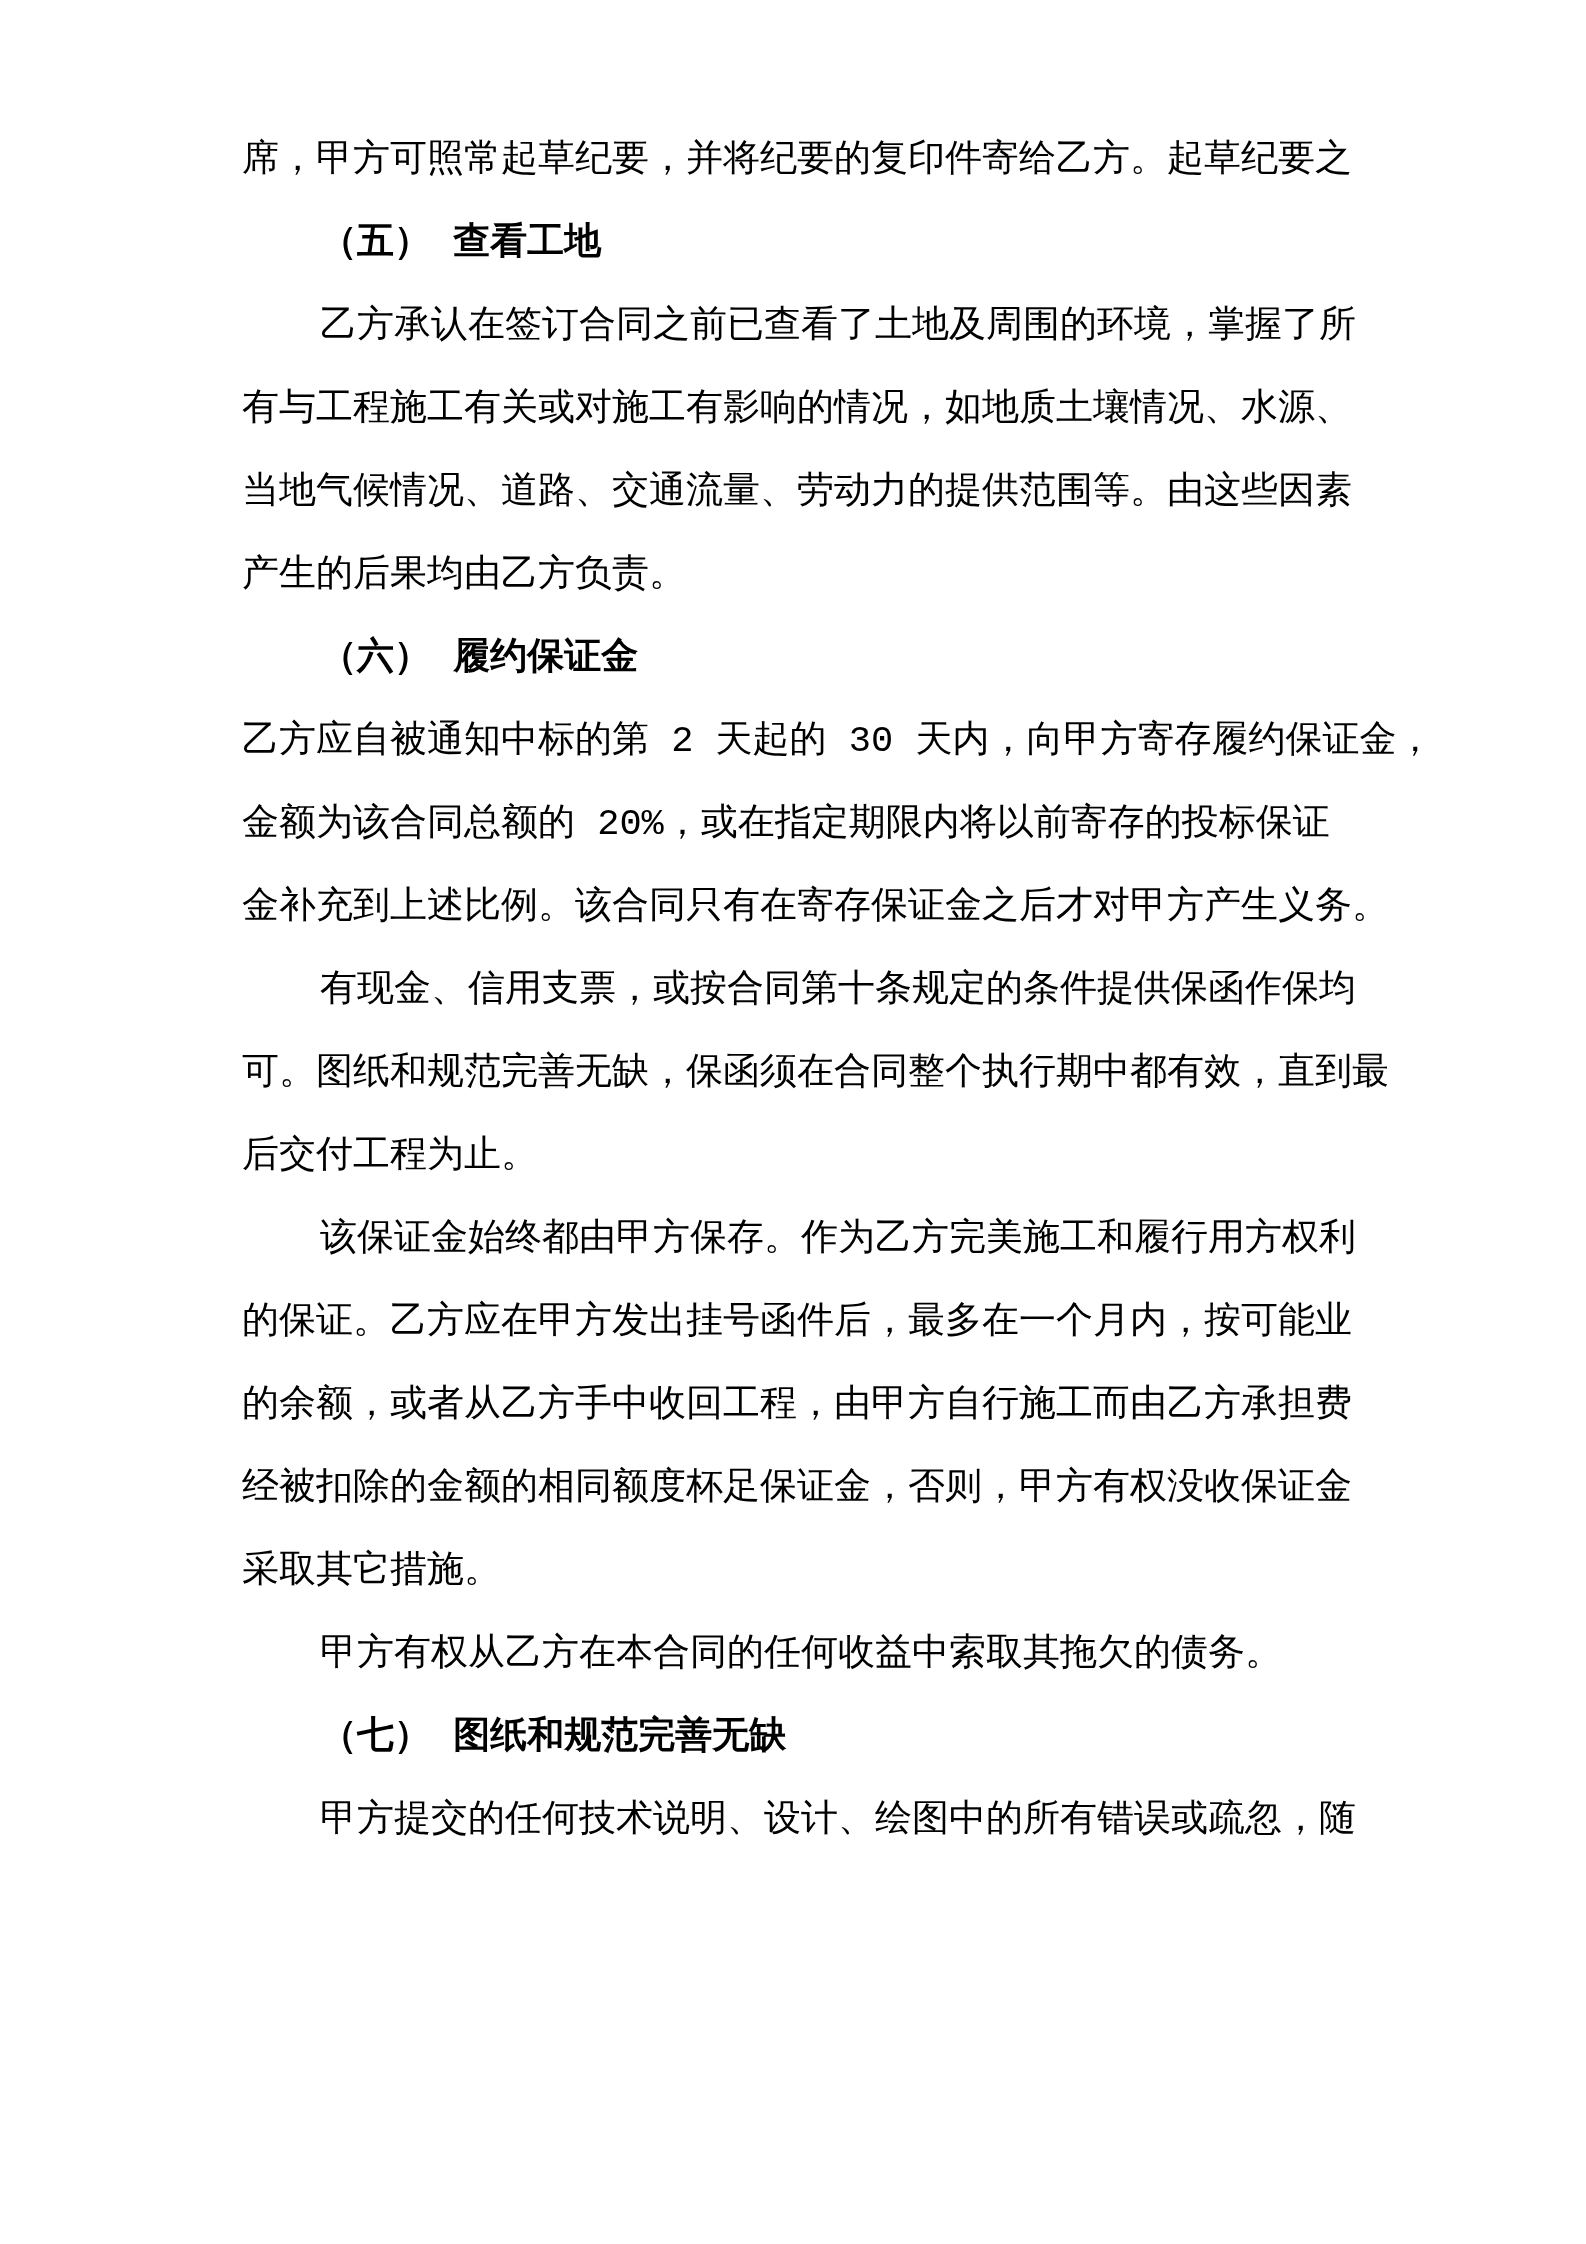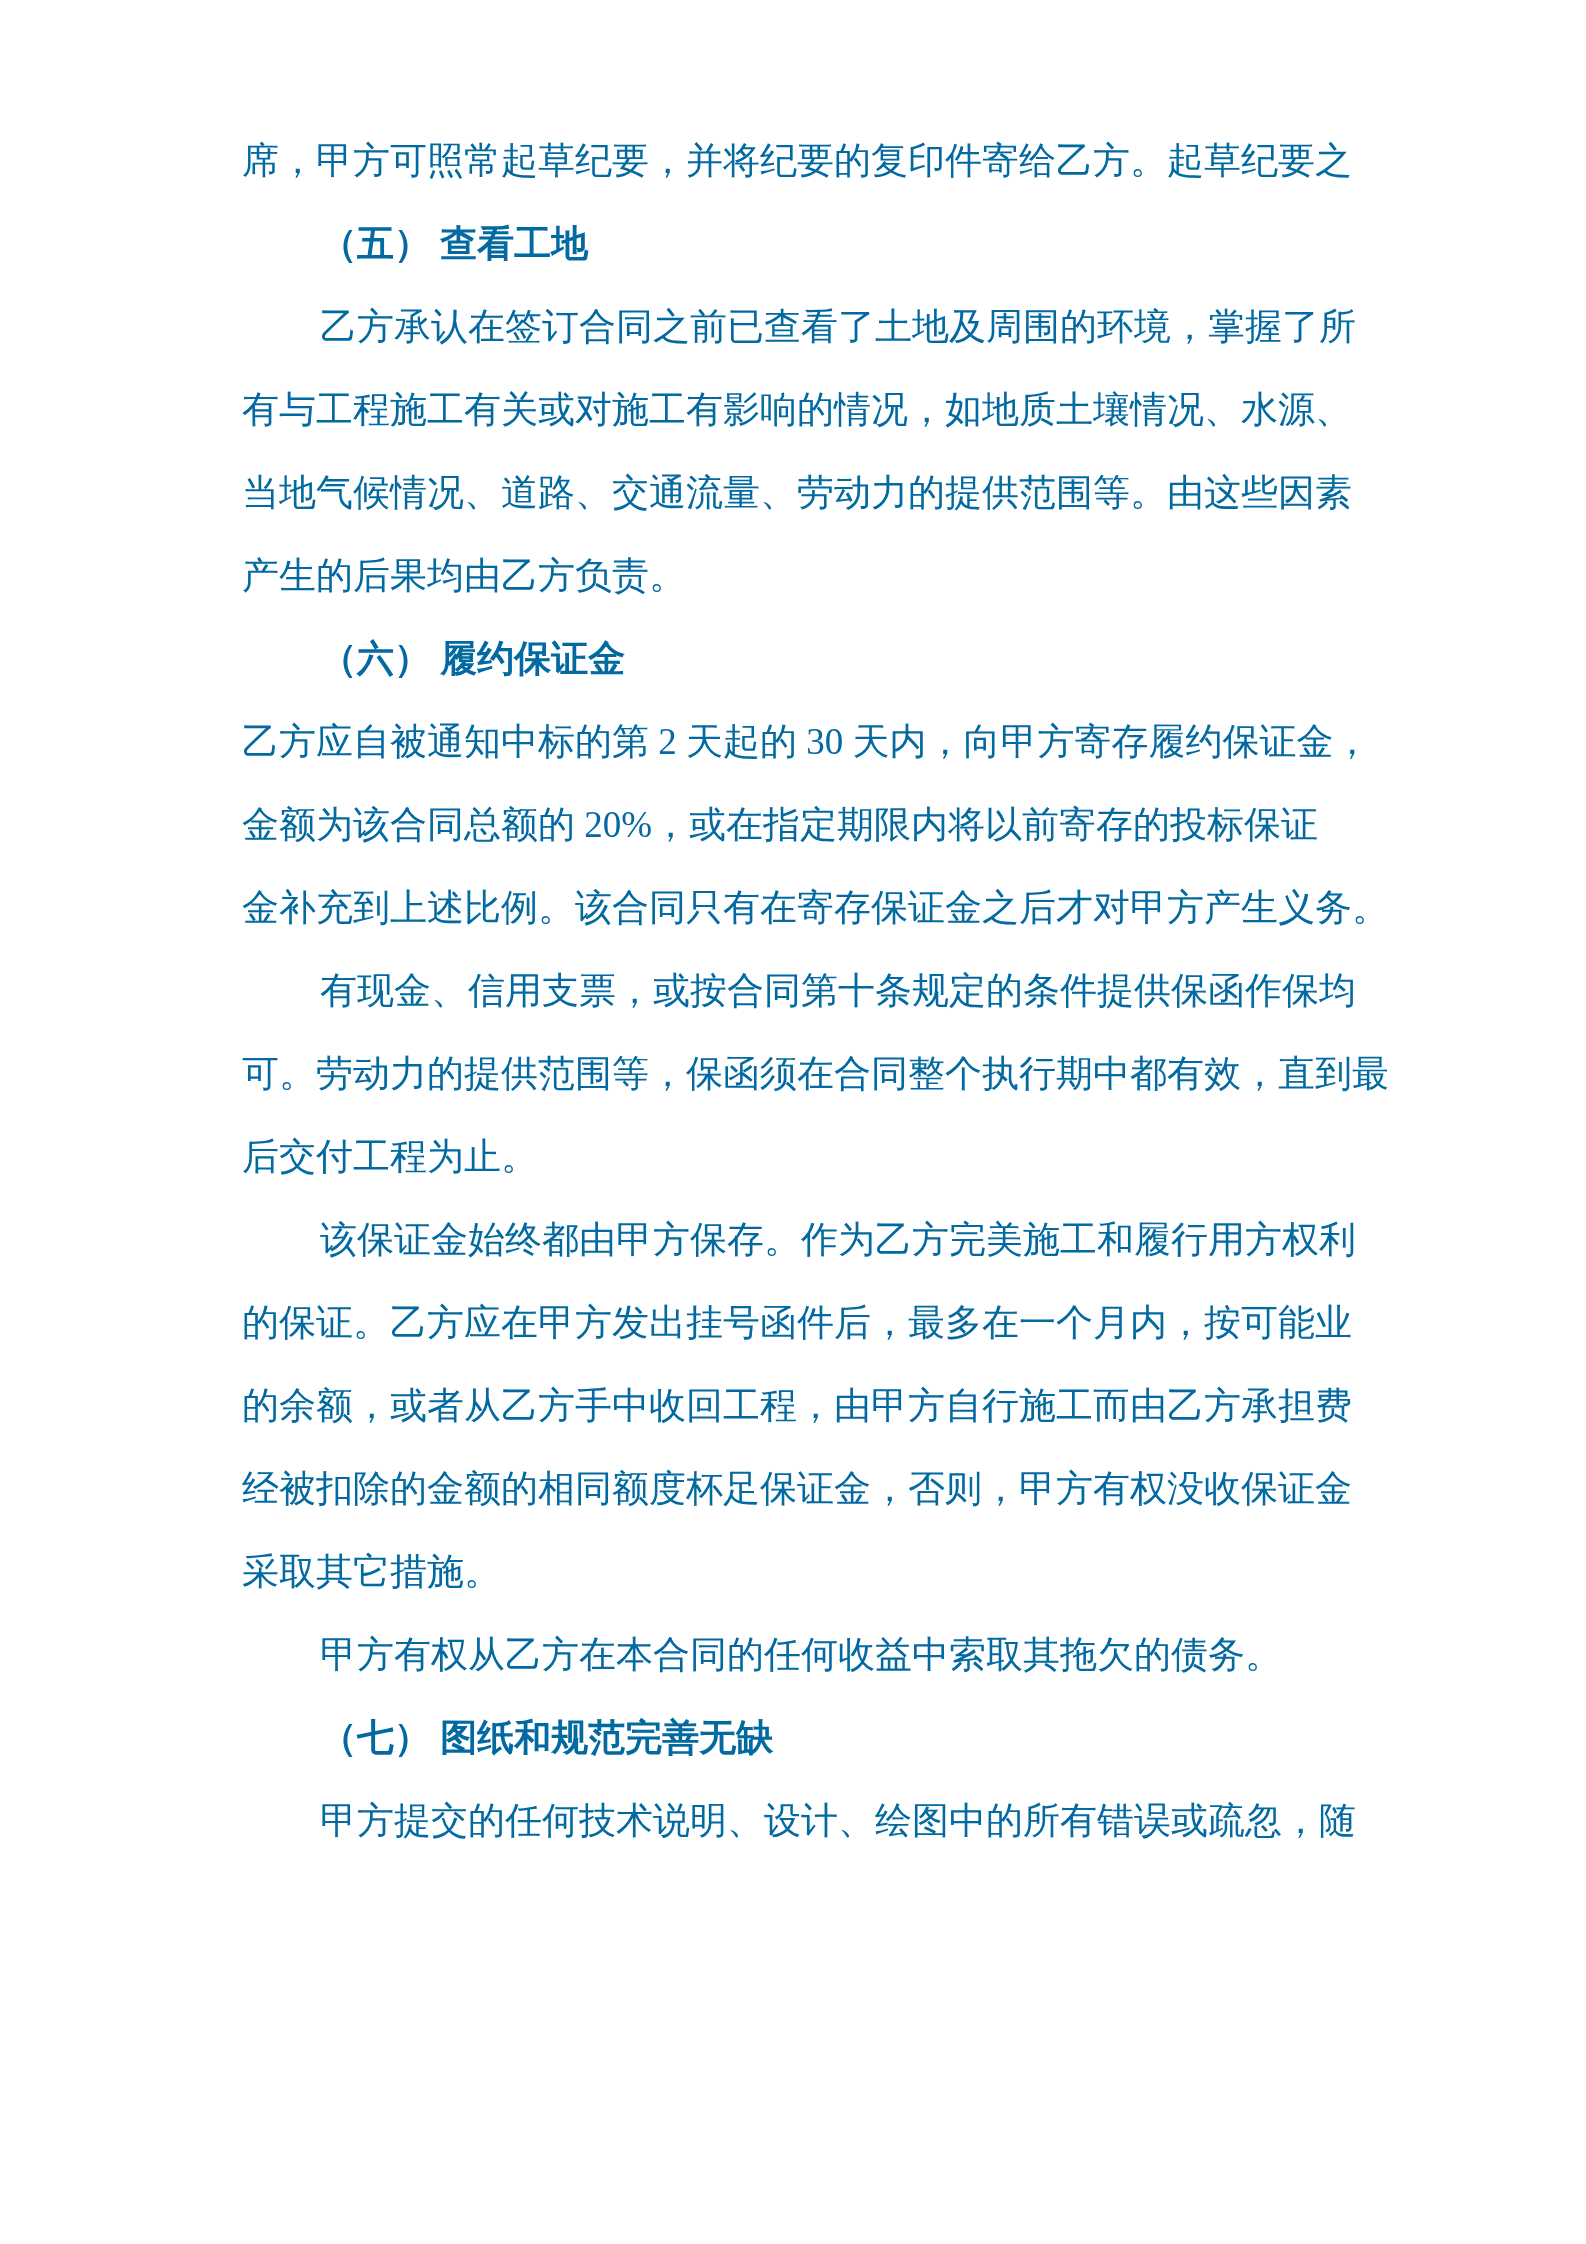--- a/index.html
+++ b/index.html
@@ -6,22 +6,22 @@
     margin: 0;
     padding: 0;
     background: #ffffff;
   }
   .page {
     position: relative;
     width: 1429px;
     height: 2244px;
     background: #ffffff;
     overflow: hidden;
-    font-family: Liberation Serif, serif;
-    color: #0369a1;
+    font-family: Liberation Mono, monospace;
+    color: #000000;
   }
   .content {
     position: absolute;
     left: 242px;
     top: 119px;
     width: 1115px;
   }
   .line {
     height: 83px;
     line-height: 83px;
@@ -46,21 +46,21 @@
     <div class="line indent heading">（五） 查看工地</div>
     <div class="line indent">乙方承认在签订合同之前已查看了土地及周围的环境，掌握了所</div>
     <div class="line">有与工程施工有关或对施工有影响的情况，如地质土壤情况、水源、</div>
     <div class="line">当地气候情况、道路、交通流量、劳动力的提供范围等。由这些因素</div>
     <div class="line">产生的后果均由乙方负责。</div>
     <div class="line indent heading">（六） 履约保证金</div>
     <div class="line">乙方应自被通知中标的第 2 天起的 30 天内，向甲方寄存履约保证金，</div>
     <div class="line">金额为该合同总额的 20%，或在指定期限内将以前寄存的投标保证</div>
     <div class="line">金补充到上述比例。该合同只有在寄存保证金之后才对甲方产生义务。</div>
     <div class="line indent">有现金、信用支票，或按合同第十条规定的条件提供保函作保均</div>
-    <div class="line">可。劳动力的提供范围等，保函须在合同整个执行期中都有效，直到最</div>
+    <div class="line">可。图纸和规范完善无缺，保函须在合同整个执行期中都有效，直到最</div>
     <div class="line">后交付工程为止。</div>
     <div class="line indent">该保证金始终都由甲方保存。作为乙方完美施工和履行用方权利</div>
     <div class="line">的保证。乙方应在甲方发出挂号函件后，最多在一个月内，按可能业</div>
     <div class="line">的余额，或者从乙方手中收回工程，由甲方自行施工而由乙方承担费</div>
     <div class="line">经被扣除的金额的相同额度杯足保证金，否则，甲方有权没收保证金</div>
     <div class="line">采取其它措施。</div>
     <div class="line indent">甲方有权从乙方在本合同的任何收益中索取其拖欠的债务。</div>
     <div class="line indent heading">（七） 图纸和规范完善无缺</div>
     <div class="line indent">甲方提交的任何技术说明、设计、绘图中的所有错误或疏忽，随</div>
   </div>

